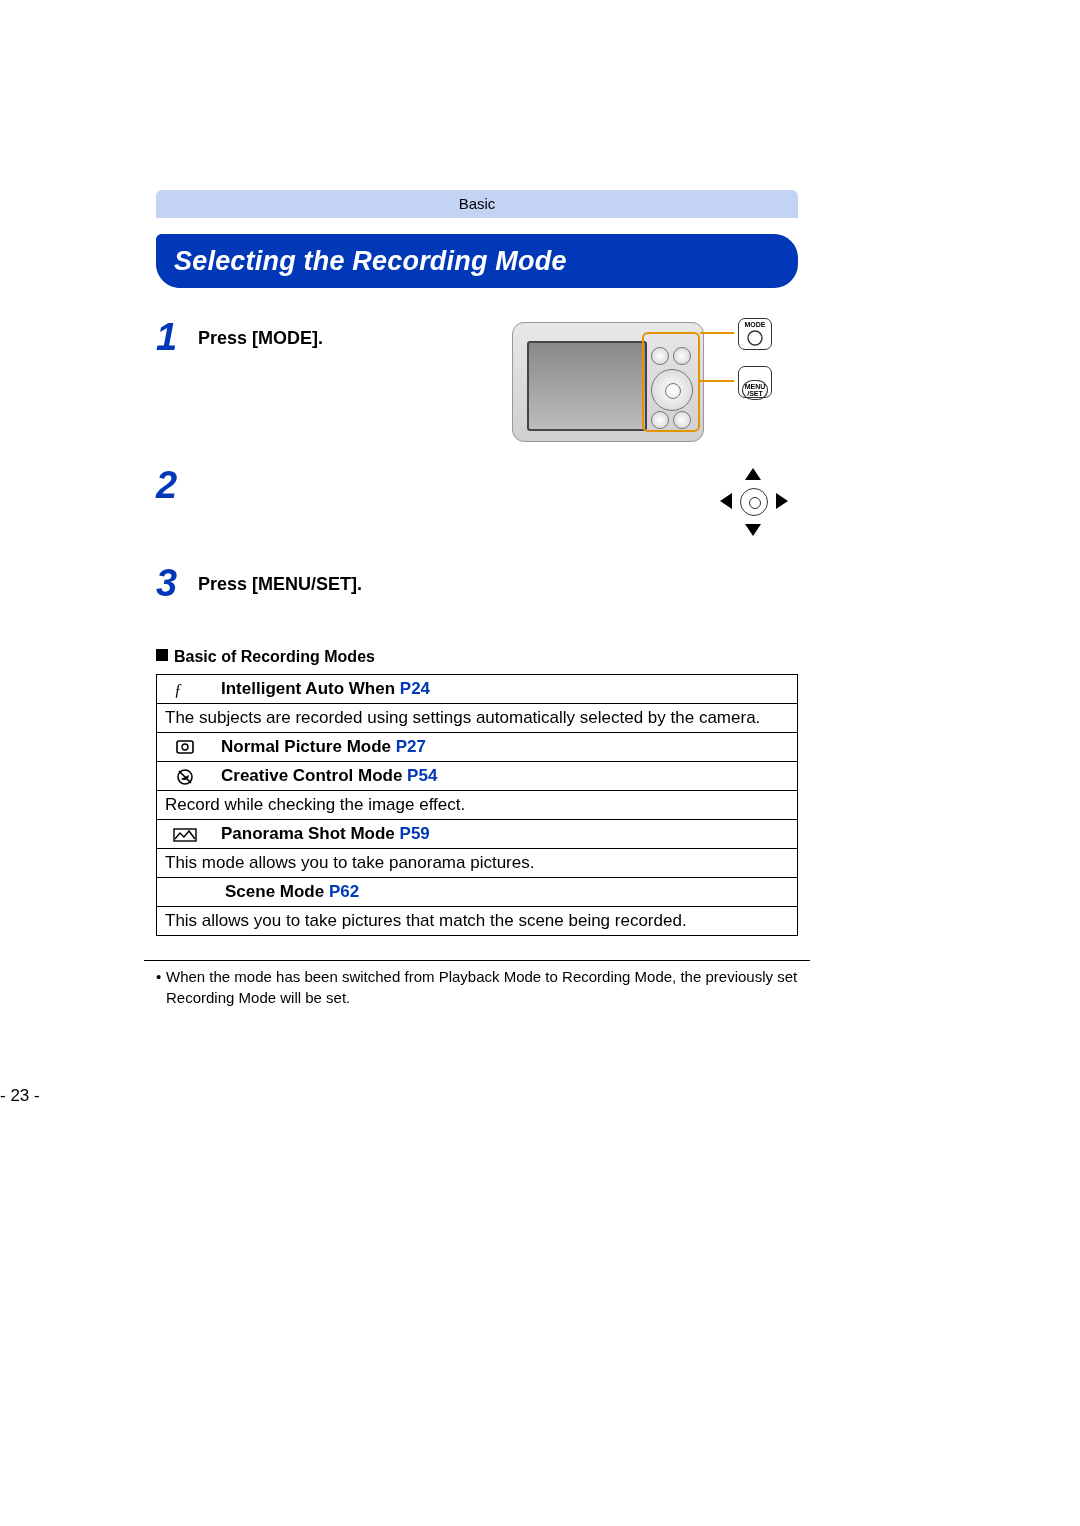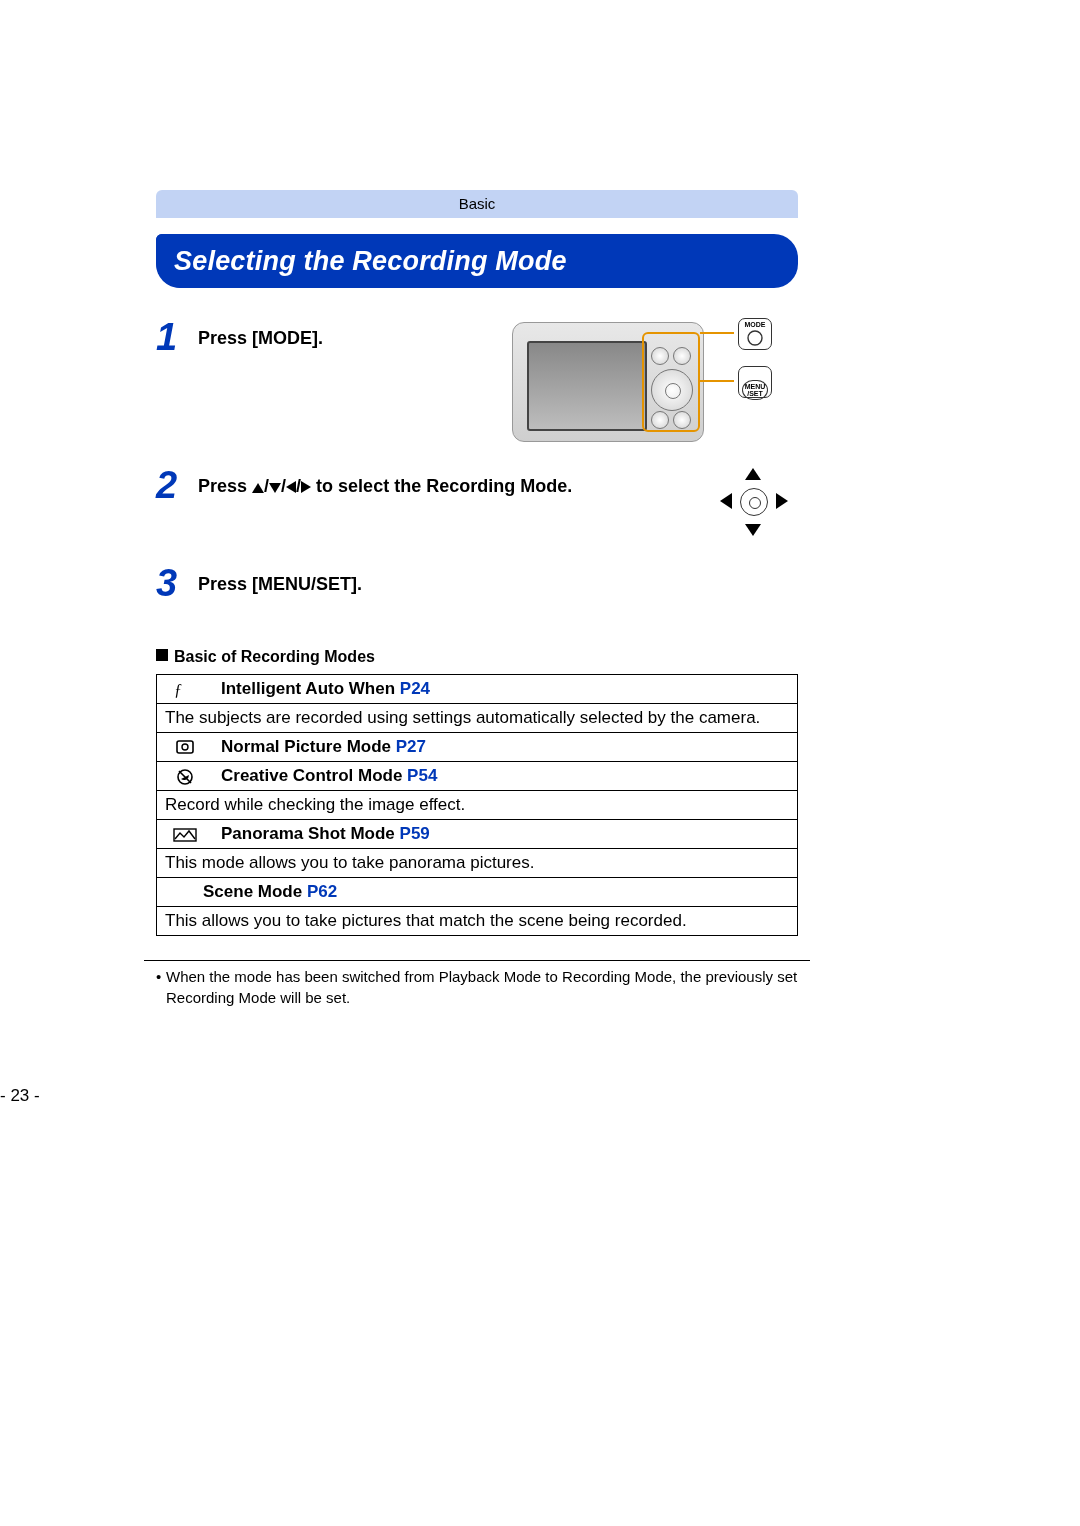--- a/index.html
+++ b/index.html
@@ -364,25 +364,20 @@
           <span class="micro oval">
             <span>MENU</span><br>
             <span>/SET</span>
           </span>
         </div>
       </div>
     </div>
 
     <div class="step-row" style="margin-top:10px">
       <div class="step-num">2</div>
-      <div class="step-text">
-        <span>Press </span>
-        <span class="arw arw-up"></span>/<span class="arw arw-down"></span>/<span class="arw arw-left"></span>/<span class="arw arw-right"></span>
-        <span> to select the Recording Mode.</span>
-      </div>
       <div class="dpad-diagram">
         <div class="ring"></div>
         <div class="tri tri-up"></div>
         <div class="tri tri-down"></div>
         <div class="tri tri-left"></div>
         <div class="tri tri-right"></div>
       </div>
     </div>
 
     <div class="step-row" style="margin-top:22px">
@@ -451,21 +446,21 @@
         <td class="name-cell">
           <span>Panorama Shot Mode</span>
           <span class="plink">P59</span>
         </td>
       </tr>
       <tr class="desc-row">
         <td colspan="2">This mode allows you to take panorama pictures.</td>
       </tr>
 
       <tr class="title-row noicon">
-        <td colspan="2" style="padding-left:46px">
+        <td colspan="2" style="padding-left:68px">
           <span>Scene Mode</span>
           <span class="plink">P62</span>
         </td>
       </tr>
       <tr class="desc-row">
         <td colspan="2">This allows you to take pictures that match the scene being recorded.</td>
       </tr>
     </tbody>
   </table>
 

